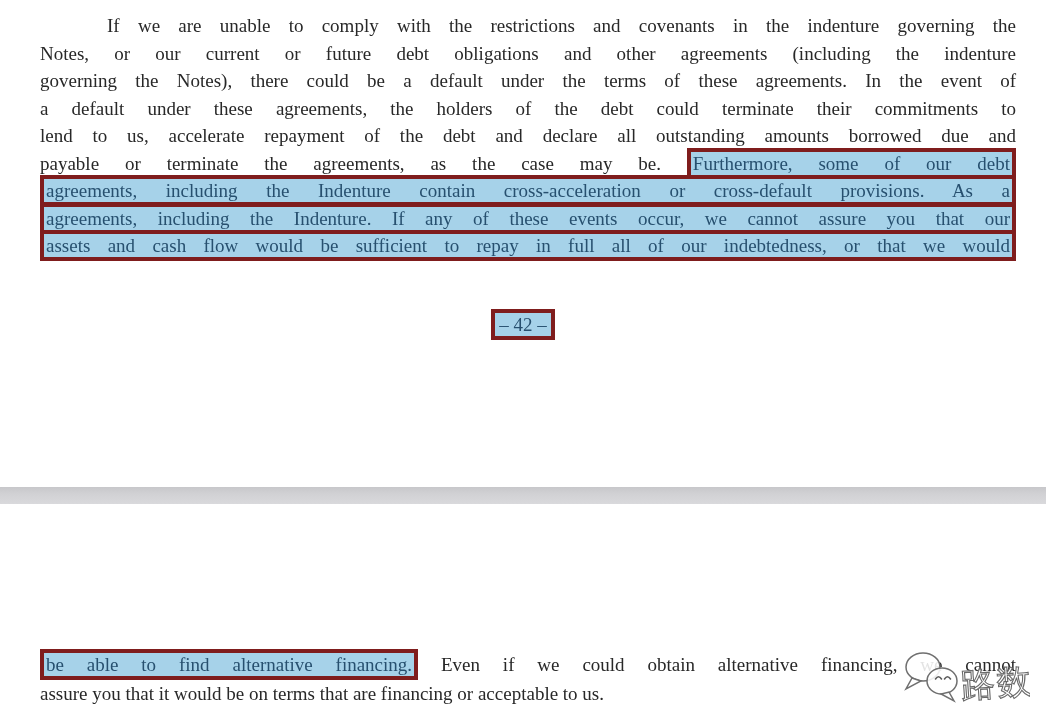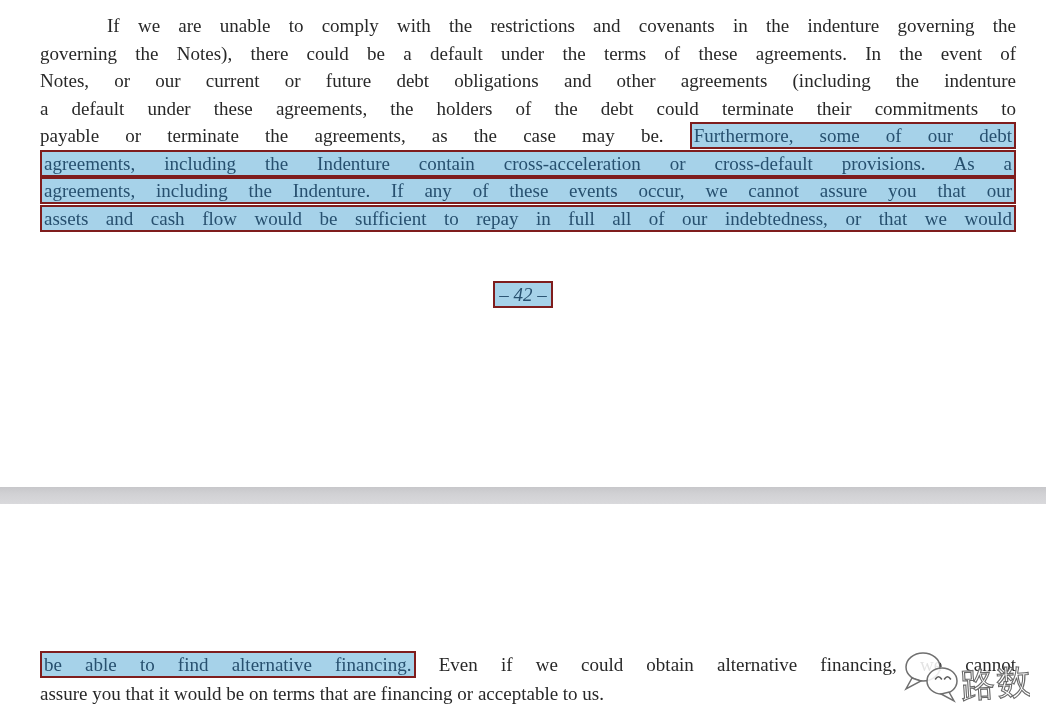--- a/index.html
+++ b/index.html
@@ -23,31 +23,30 @@
     line-height:27.5px;
   }
   .line{
     text-align:justify;
     text-align-last:justify;
     height:27.5px;
   }
   .line.indent{text-indent:67px;}
   .hl{
     background:#a6d2e9;
-    border:2px solid #7f1d1d;
+    border:4px solid #7f1d1d;
     color:#27506f;
     padding:1px 2px;
   }
   .pagenum-row{text-align:center;margin-top:49px;height:27px;}
   .pagenum{
     display:inline-block;
     font-size:19px;
     line-height:21px;
     padding:1px 4px;
-    font-style:italic;
   }
   .textblock2{
     padding:146px 30px 0 40px;
     font-size:19px;
     line-height:29px;
   }
   .line2{
     text-align:justify;
     text-align-last:justify;
     height:29px;
@@ -61,23 +60,24 @@
   }
 </style>
 </head>
 <body>
 
 <div class="viewport">
 
   <section class="page page1">
     <div class="textblock">
         <div class="line indent"><span>If we are unable to comply with the restrictions and covenants in the indenture governing the</span></div>
+        <div class="line"><span>Notes, or our current or future debt obligations and other agreements (including the indenture</span></div>
         <div class="line"><span>governing the Notes), there could be a default under the terms of these agreements. In the event of</span></div>
-        <div class="line"><span>Notes, or our current or future debt obligations and other agreements (including the indenture</span></div>
         <div class="line"><span>a default under these agreements, the holders of the debt could terminate their commitments to</span></div>
+        <div class="line"><span>lend to us, accelerate repayment of the debt and declare all outstanding amounts borrowed due and</span></div>
         <div class="line"><span>payable or terminate the agreements, as the case may be. </span><span class="hl">Furthermore, some of our debt</span></div>
         <div class="line"><span class="hl">agreements, including the Indenture contain cross-acceleration or cross-default provisions. As a</span></div>
         <div class="line"><span class="hl">agreements, including the Indenture. If any of these events occur, we cannot assure you that our</span></div>
         <div class="line"><span class="hl">assets and cash flow would be sufficient to repay in full all of our indebtedness, or that we would</span></div>
       </div>
     <div class="pagenum-row">
       <span class="hl pagenum">– 42 –</span>
     </div>
   </section>
 

